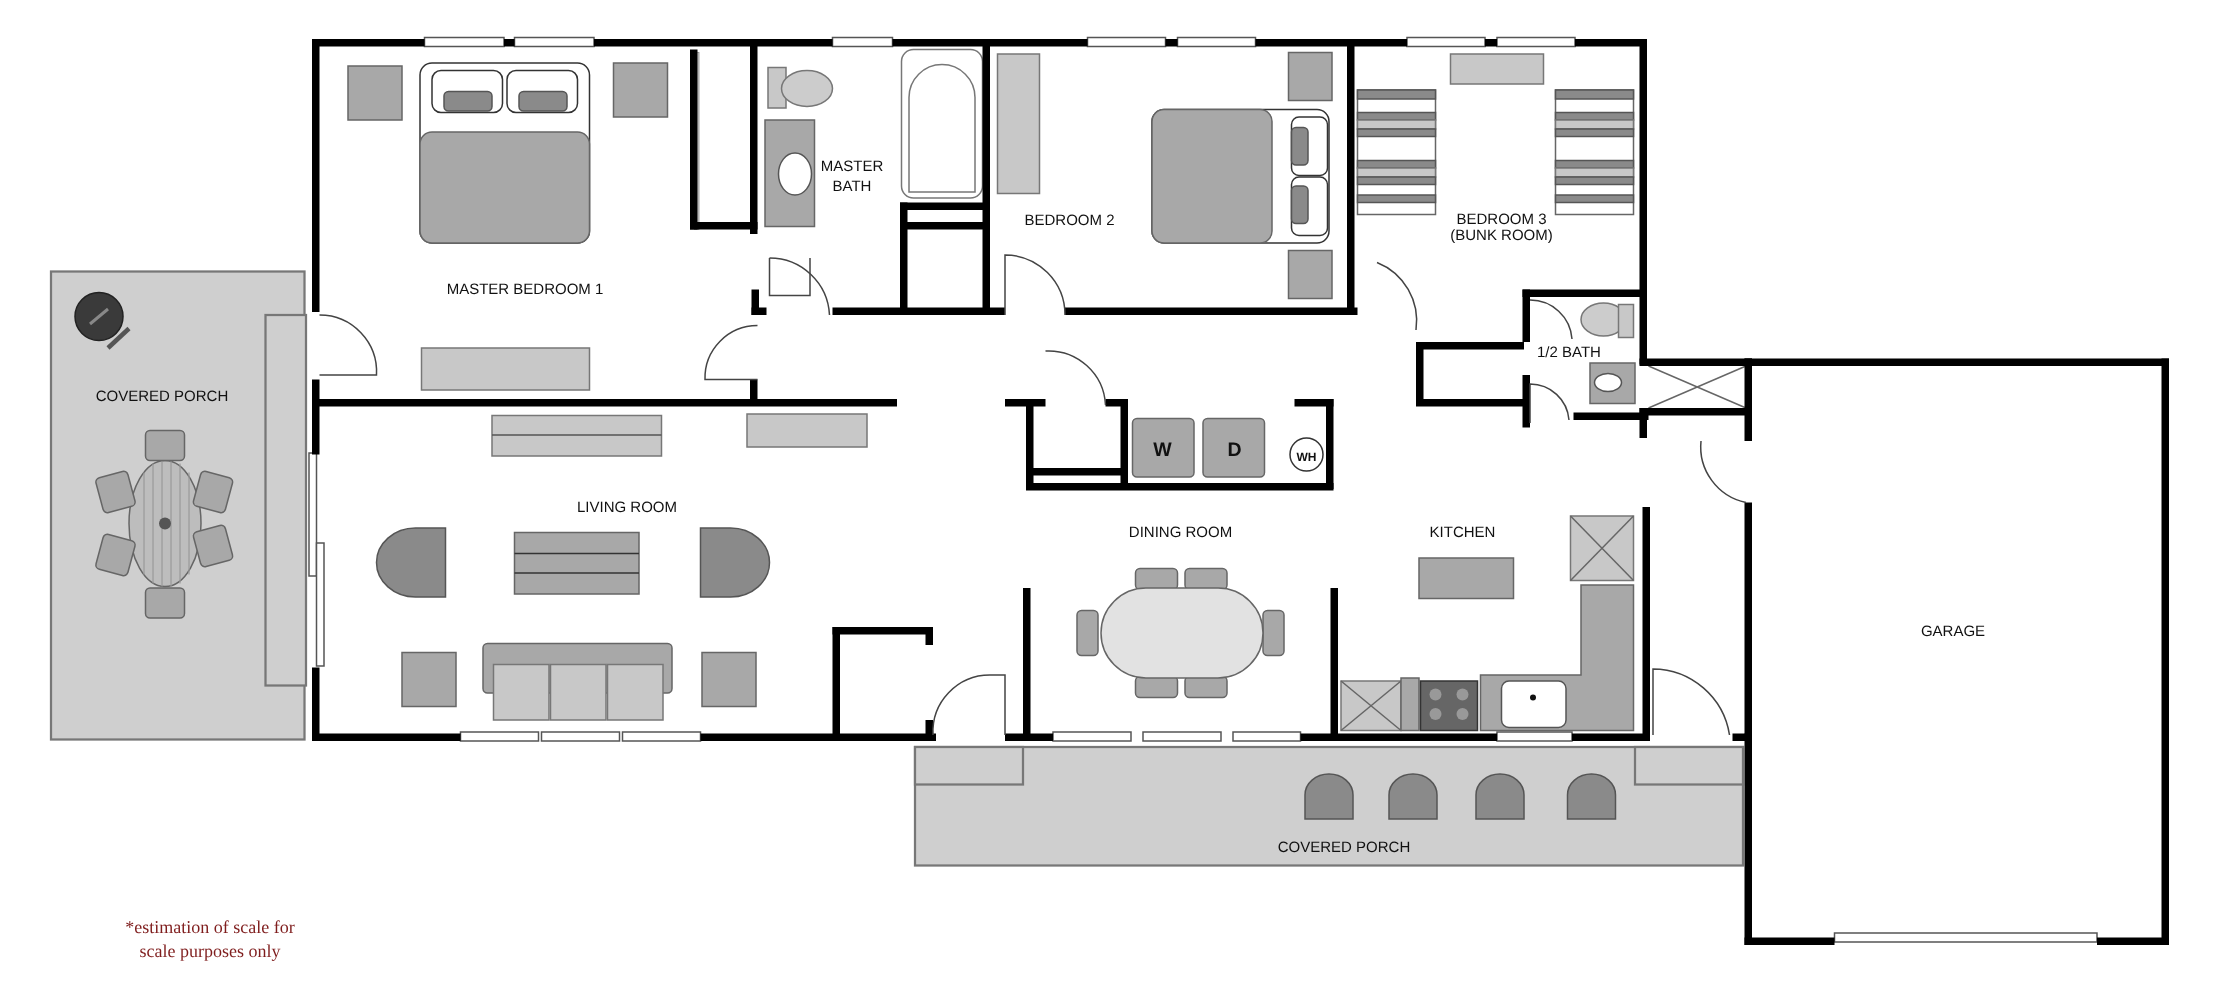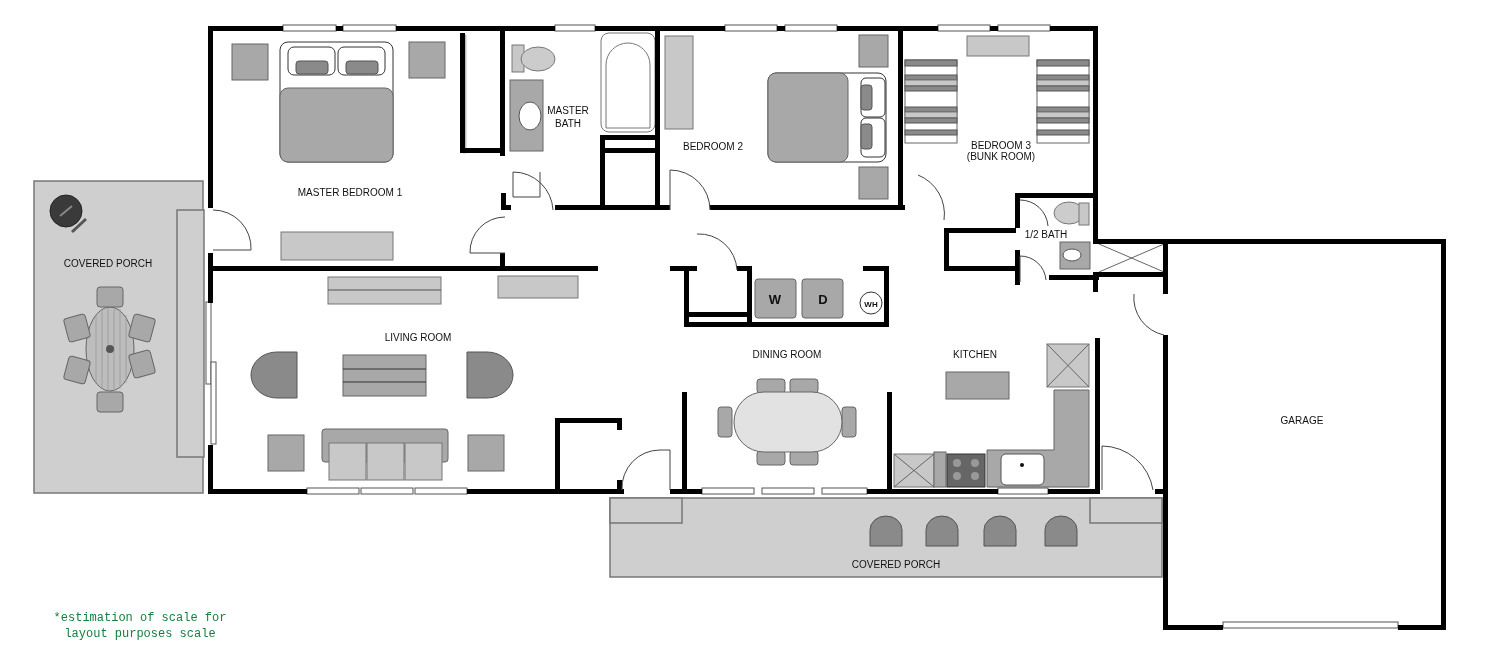--- a/index.html
+++ b/index.html
@@ -1,19 +1,19 @@
 <!DOCTYPE html>
 <html><head>
 <meta charset="utf-8">
 <style>
   html, body { margin:0; padding:0; background:#ffffff; }
   body { width:1485px; height:663px; position:relative; overflow:hidden; font-family:"Liberation Sans", sans-serif; }
   svg { position:absolute; left:0; top:0; }
   .lbl { font-family:"Liberation Sans", sans-serif; font-size:10px; fill:#111; text-anchor:middle; }
-  .note { position:absolute; left:40px; top:610px; width:200px; text-align:center; font-size:12px; line-height:16px; color:#15803d; font-family:Liberation Mono, monospace; }
+  .note { position:absolute; left:40px; top:610px; width:200px; text-align:center; font-size:12px; line-height:16px; color:#7f1d1d; font-family:Liberation Serif, serif; }
   .wall { fill:#000; }
   .furn { fill:#a8a8a8; stroke:#666; stroke-width:1; }
   .furnl { fill:#c8c8c8; stroke:#777; stroke-width:1; }
   .furnd { fill:#8a8a8a; stroke:#555; stroke-width:1; }
   .win { fill:#fff; stroke:#555; stroke-width:1; }
   .door { fill:none; stroke:#444; stroke-width:1; }
   .porch { fill:#cfcfcf; stroke:#777; stroke-width:1.5; }
 </style>
 </head>
 <body>
@@ -314,14 +314,14 @@
     <text class="lbl" x="1046" y="238">1/2 BATH</text>
     <text class="lbl" x="418" y="341">LIVING ROOM</text>
     <text class="lbl" x="787" y="358">DINING ROOM</text>
     <text class="lbl" x="975" y="358">KITCHEN</text>
     <text class="lbl" x="1302" y="424">GARAGE</text>
   </g>
 </svg>
 
 <div class="note">
   <div>*estimation of scale for</div>
-  <div>layout purposes scale</div>
+  <div>scale purposes only</div>
 </div>
 
 </body></html>

